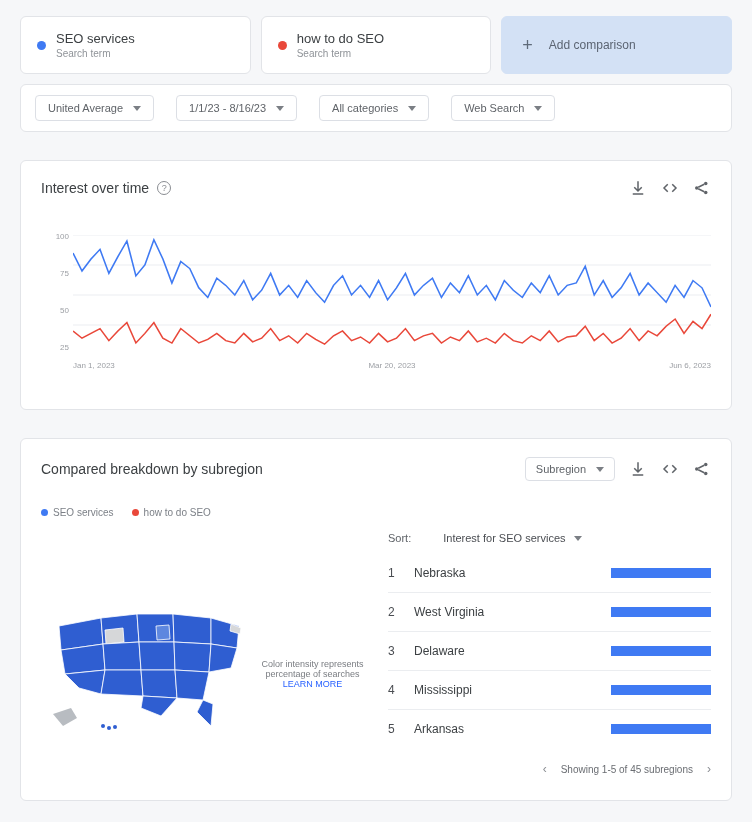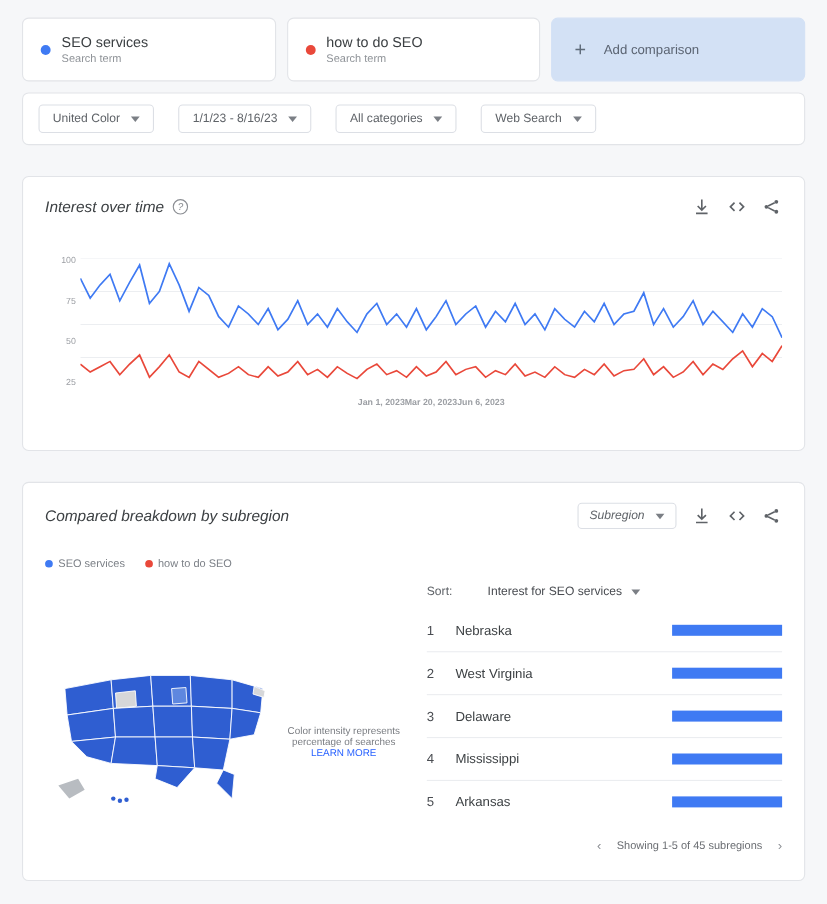--- a/index.html
+++ b/index.html
@@ -29,41 +29,41 @@
     border: 1px solid #dcdfe5; border-radius: 4px;
     padding: 6px 12px; font-size: 11px; color: #5f6368; cursor: pointer;
     background: #fff;
   }
   .chevron-down {
     width: 0; height: 0; border-left: 4px solid transparent;
     border-right: 4px solid transparent; border-top: 5px solid #7b7f85;
   }
 
   .panel { background: #fff; border: 1px solid #e2e4e8; border-radius: 6px; margin-top: 28px; padding: 18px 20px 24px 20px; }
-  .panel-head { display: flex; align-items: center; justify-content: space-between; margin-bottom: 26px; font-style: italic; }
+  .panel-head { display: flex; align-items: center; justify-content: space-between; margin-bottom: 26px; }
   .panel-title { color: #3c4043; font-size: 14px; display: flex; align-items: center; gap: 8px; }
   .help-circle { width: 14px; height: 14px; border: 1.4px solid #8a8d92; border-radius: 50%; display: inline-flex; align-items: center; justify-content: center; font-size: 9px; color: #8a8d92; }
   .panel-actions { display: flex; align-items: center; gap: 14px; }
   .icon-btn { width: 18px; height: 18px; color: #5f6368; cursor: pointer; display: inline-flex; align-items: center; justify-content: center; }
   .icon-btn svg { width: 18px; height: 18px; }
 
   .chart-wrap { display: flex; gap: 8px; }
   .avg-col { width: 70px; display: flex; flex-direction: column; align-items: center; }
   .avg-bars { height: 130px; display: flex; align-items: flex-end; gap: 6px; margin-top: 4px; }
   .avg-bars .b1 { width: 20px; height: 62px; background: #3f7af3; }
   .avg-bars .b2 { width: 20px; height: 13px; background: #e9483a; }
   .avg-label { font-size: 9px; color: #8d9095; margin-top: 6px; }
 
   .chart-main { flex: 1; position: relative; height: 150px; margin-top: 12px; }
   .y-ticks { position: absolute; left: 0; top: 0; height: 120px; width: 28px; display: flex; flex-direction: column; justify-content: space-between; font-size: 8px; color: #9c9fa4; text-align: right; }
   .y-ticks span { transform: translateY(-3px); }
   .plot { position: absolute; left: 32px; top: 0; right: 0; height: 120px; }
   .plot svg { width: 100%; height: 100%; }
   .gridline { stroke: #eceef1; stroke-width: 1; }
-  .x-ticks { position: absolute; left: 32px; right: 0; top: 126px; display: flex; justify-content: center; font-size: 8px; color: #9c9fa4; font-weight: bold; }
+  .x-ticks { position: absolute; left: 32px; right: 0; top: 126px; display: flex; justify-content: space-between; font-size: 8px; color: #9c9fa4; }
 
   .legend-row { display: flex; gap: 18px; margin: 10px 0 14px 0; font-size: 10px; }
   .legend-item { display: inline-flex; align-items: center; gap: 5px; color: #7c8087; }
   .ldot { width: 7px; height: 7px; border-radius: 50%; }
   .ldot.blue { background: #3f7af3; }
   .ldot.red { background: #e9483a; }
 
   .region-body { display: flex; gap: 24px; }
   .map-col { flex: 1; display: flex; align-items: center; justify-content: space-between; }
   .map-box { width: 100%; height: 170px; display: flex; align-items: center; justify-content: center; margin-top: 30px; }
@@ -109,21 +109,21 @@
       </div>
     </div>
     <div class="compare-card add">
       <span class="plus">+</span>
       <span>Add comparison</span>
     </div>
   </div>
 
   <div class="filters-card">
     <div class="chip">
-      <span>United Color</span>
+      <span>United Average</span>
       <span class="chevron-down"></span>
     </div>
     <div class="chip">
       <span>1/1/23 - 8/16/23</span>
       <span class="chevron-down"></span>
     </div>
     <div class="chip">
       <span>All categories</span>
       <span class="chevron-down"></span>
     </div>

